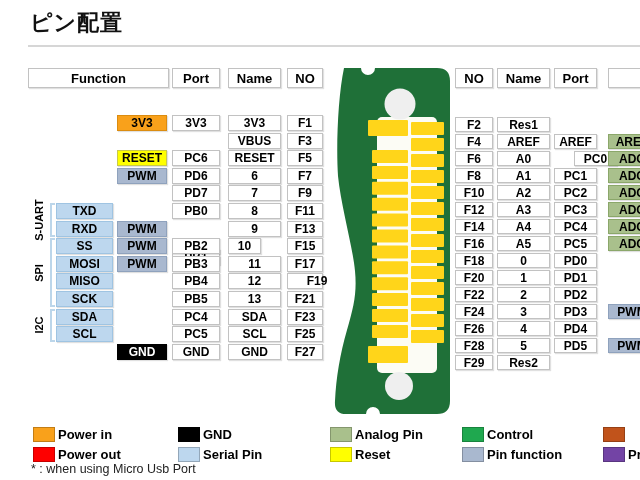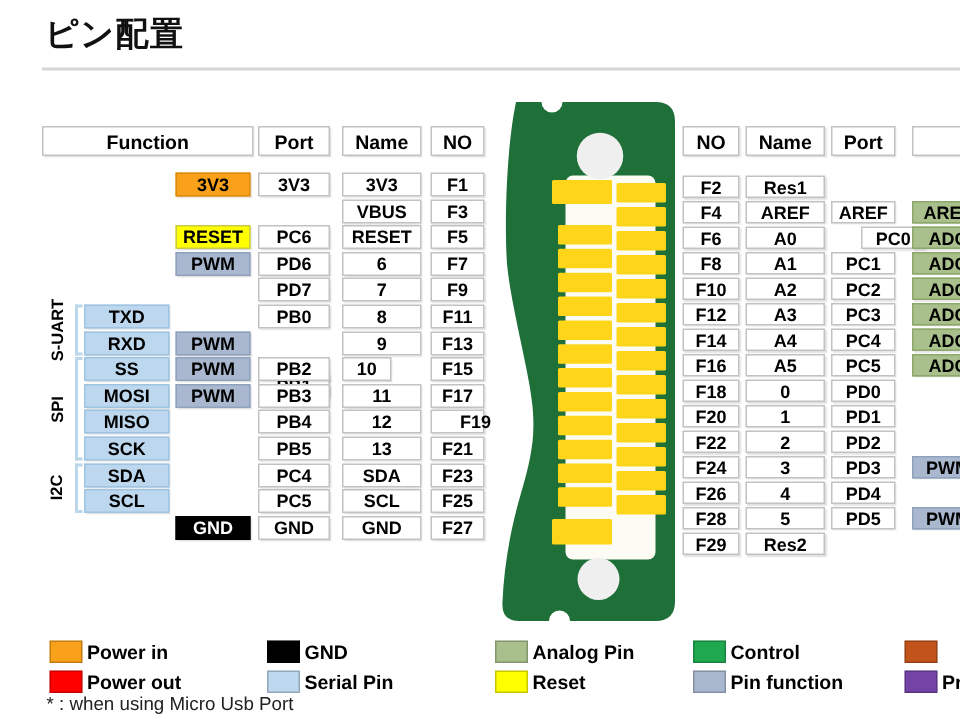--- a/index.html
+++ b/index.html
@@ -3,21 +3,21 @@
 <meta charset="utf-8">
 <style>
   html,body{margin:0;padding:0;background:#fff;}
   #stage{position:relative;width:640px;height:480px;background:#ffffff;overflow:hidden;
          font-family:"Liberation Sans","DejaVu Sans",sans-serif;color:#000;}
   #page-title{position:absolute;left:30px;top:8px;font-size:22px;font-weight:600;letter-spacing:1px;color:#111;}
   #title-rule{position:absolute;left:28px;top:45px;width:612px;height:2px;background:#d6d6d6;}
   .cellbox{position:absolute;box-sizing:border-box;display:flex;align-items:center;justify-content:center;
            background:#fff;border:1px solid #c2c2c2;box-shadow:1px 1px 1px rgba(0,0,0,.12);
            font-weight:bold;font-size:12px;line-height:1;color:#000;white-space:nowrap;}
-  .hdr{font-size:13px;margin-top:16px;}
+  .hdr{font-size:13px;}
   .t-power{background:#F9A11B;border-color:#DB8C10;}
   .t-reset{background:#FFFF00;border-color:#C9C94A;}
   .t-pinfunc{background:#A9B8CF;border-color:#8FA2BD;}
   .t-gnd{background:#000;border-color:#000;color:#fff;}
   .t-serial{background:#BDD7EE;border-color:#9FC4E2;}
   .t-analog{background:#A9C08C;border-color:#8BA76A;}
   .vlabel{position:absolute;display:flex;align-items:center;justify-content:center;width:18px;}
   .vlabel span{transform:rotate(-90deg);white-space:nowrap;font-weight:bold;font-size:11px;letter-spacing:0;}
   .bracket{position:absolute;width:5px;box-sizing:border-box;border-left:2px solid #BCD6EA;
            border-top:2px solid #BCD6EA;border-bottom:2px solid #BCD6EA;}

